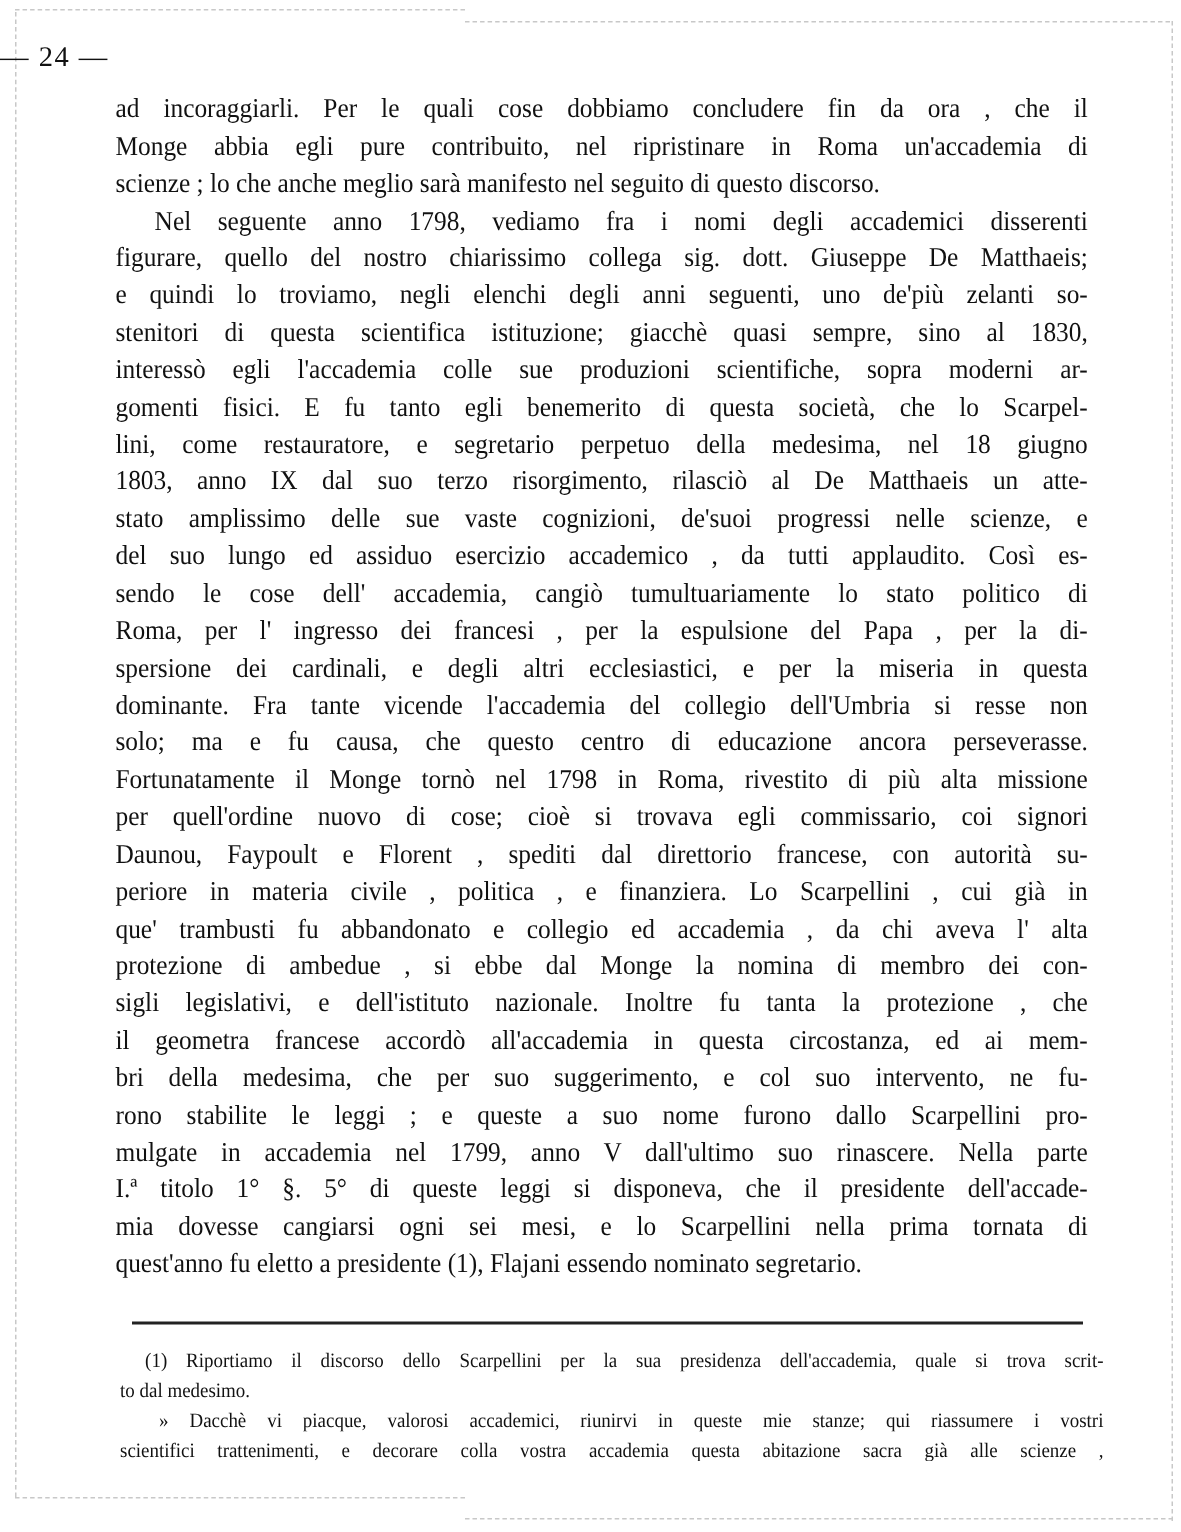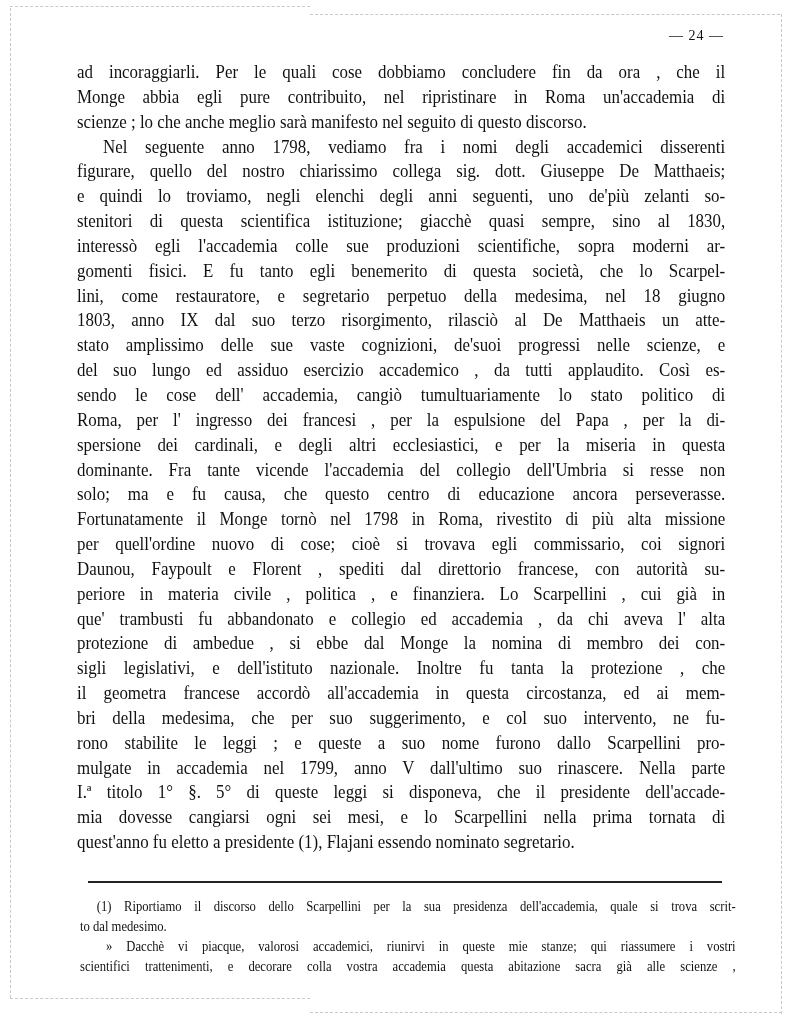--- a/index.html
+++ b/index.html
@@ -9,22 +9,22 @@
     color: #111;
   }
   .border-top { position: absolute; left: 10px; top: 6px; width: 300px; border-top: 1px dashed #c8c8c8; }
   .border-top2 { position: absolute; left: 310px; top: 14px; width: 470px; border-top: 1px dashed #c8c8c8; }
   .border-left { position: absolute; left: 10px; top: 8px; height: 990px; border-left: 1px dashed #c8c8c8; }
   .border-right { position: absolute; left: 781px; top: 14px; height: 1000px; border-left: 1px dashed #c8c8c8; }
   .border-bottom { position: absolute; left: 10px; top: 998px; width: 300px; border-top: 1px dashed #c8c8c8; }
   .border-bottom2 { position: absolute; left: 310px; top: 1012px; width: 472px; border-top: 1px dashed #c8c8c8; }
 
   .page-number {
-    position: absolute; top: 28px; left: 0; width: 724px; text-align: right;
-    font-size: 14px; letter-spacing: 1px;
+    position: absolute; top: 28px; left: 0; width: 724px; text-align: left;
+    font-size: 19px; letter-spacing: 1px;
   }
   .main-text {
     position: absolute; left: 77px; top: 60px; width: 648px;
     font-size: 18.2px; line-height: 24.85px;
     transform: scaleX(0.93); transform-origin: left top;
   }
   .main-text .line {
     display: block; white-space: nowrap; text-align: justify; text-align-last: justify;
     width: 697px;
   }

